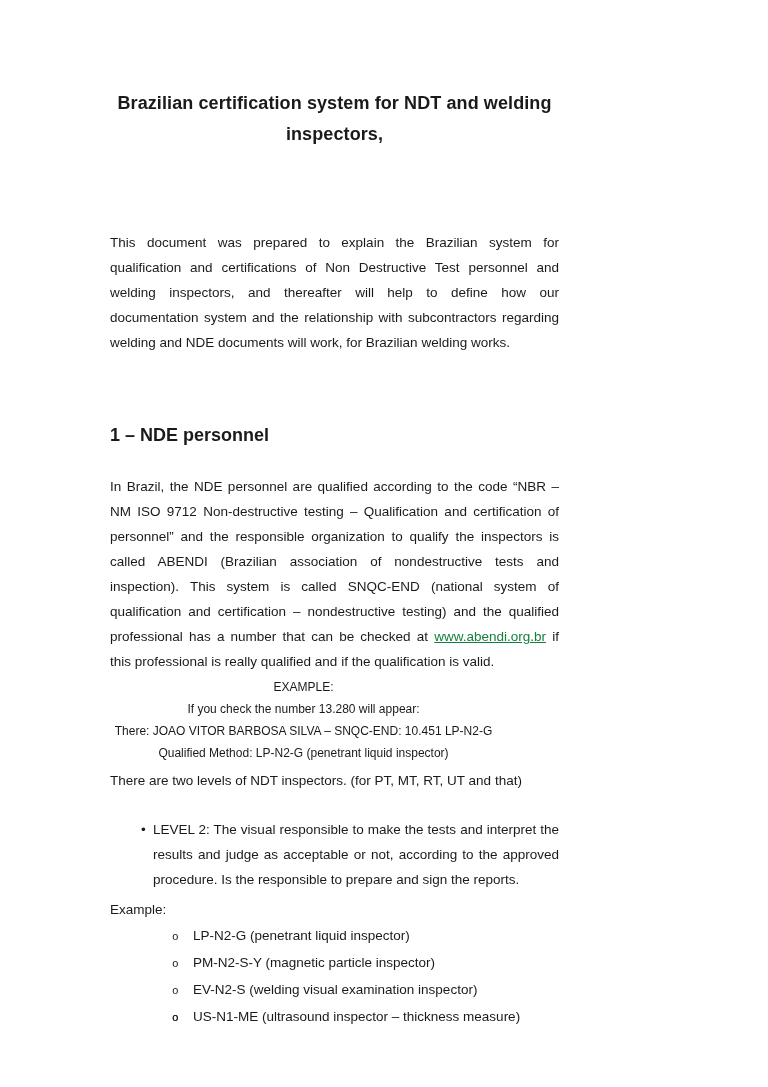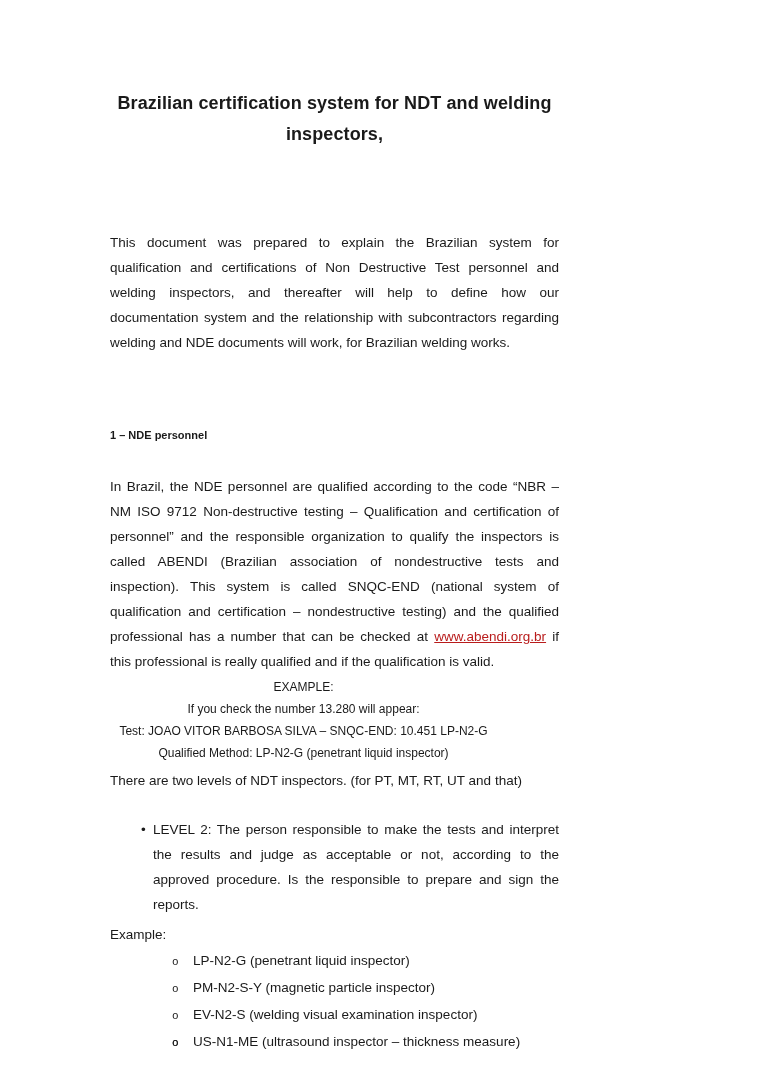--- a/index.html
+++ b/index.html
@@ -21,26 +21,26 @@
   .title .tline { display: block; }
 
   .body-text {
     font-size: 13.5px; line-height: 25px;
     text-align: justify; margin: 0;
   }
   .intro { margin-top: 80px; }
 
   .section-heading {
     margin: 68px 0 0 0;
-    font-size: 11px; font-weight: bold; line-height: 25px;
+    font-size: 18px; font-weight: bold; line-height: 25px;
     text-align: left;
   }
   .para2 { margin-top: 26px; }
 
-  .link { color: #b91c1c; text-decoration: underline; cursor: pointer; }
+  .link { color: #15803d; text-decoration: underline; cursor: pointer; }
 
   .example {
     margin: 2px 62px 0 0;
     font-size: 12px; line-height: 22px;
     text-align: center;
   }
 
   .levels { margin-top: 4px; text-align: left; line-height: 25px; }
 
   .bullet-item {
@@ -80,29 +80,29 @@
 
   <p class="body-text intro">This document was prepared to explain the Brazilian system for qualification and certifications of Non Destructive Test personnel and welding inspectors, and thereafter will help to define how our documentation system and the relationship with subcontractors regarding welding and NDE documents will work, for Brazilian welding works.</p>
 
   <h2 class="section-heading">1 – NDE personnel</h2>
 
   <p class="body-text para2"><span>In Brazil, the NDE personnel are qualified according to the code </span><b>“NBR – NM ISO 9712 Non-destructive testing – Qualification and certification of personnel”</b><span> and the responsible organization to qualify the inspectors is called ABENDI (Brazilian association of nondestructive tests and inspection). This system is called </span><b>SNQC-END</b><span> (national system of qualification and certification – nondestructive testing) and the qualified professional has a number that can be checked at </span><a class="link">www.abendi.org.br</a><span> if this professional is really qualified and if the qualification is valid.</span></p>
 
   <div class="example">
     <div>EXAMPLE:</div>
     <div>If you check the number 13.280 will appear:</div>
-    <div><span>Test: </span><b>JOAO VITOR BARBOSA SILVA – SNQC-END: 10.451 LP-N2-G</b></div>
+    <div><span>There: </span><b>JOAO VITOR BARBOSA SILVA – SNQC-END: 10.451 LP-N2-G</b></div>
     <div><span>Qualified Method: </span><b>LP-N2-G (penetrant liquid inspector)</b></div>
   </div>
 
   <p class="body-text levels">There are two levels of NDT inspectors. (for PT, MT, RT, UT and that)</p>
 
   <div class="bullet-item">
     <span class="bullet">•</span>
-    <div class="body-text"><span>LEVEL 2: The person responsible to </span><b>make the tests</b><span> and </span><b>interpret the results and  judge as acceptable or not</b><span>, according to the approved procedure. Is the responsible to prepare and sign the reports.</span></div>
+    <div class="body-text"><span>LEVEL 2: The visual responsible to </span><b>make the tests</b><span> and </span><b>interpret the results and  judge as acceptable or not</b><span>, according to the approved procedure. Is the responsible to prepare and sign the reports.</span></div>
   </div>
 
   <p class="body-text example-label">Example:</p>
 
   <ul class="methods">
     <li class="method-item"><span class="obullet">o</span><span>LP-N2-G (penetrant liquid inspector)</span></li>
     <li class="method-item"><span class="obullet">o</span><span>PM-N2-S-Y (magnetic particle inspector)</span></li>
     <li class="method-item"><span class="obullet">o</span><span>EV-N2-S (welding visual examination inspector)</span></li>
     <li class="method-item"><span class="obullet">o</span></li>
     <li class="method-item"><span class="obullet">o</span><span>US-N1-ME (ultrasound inspector – thickness measure)</span></li>

